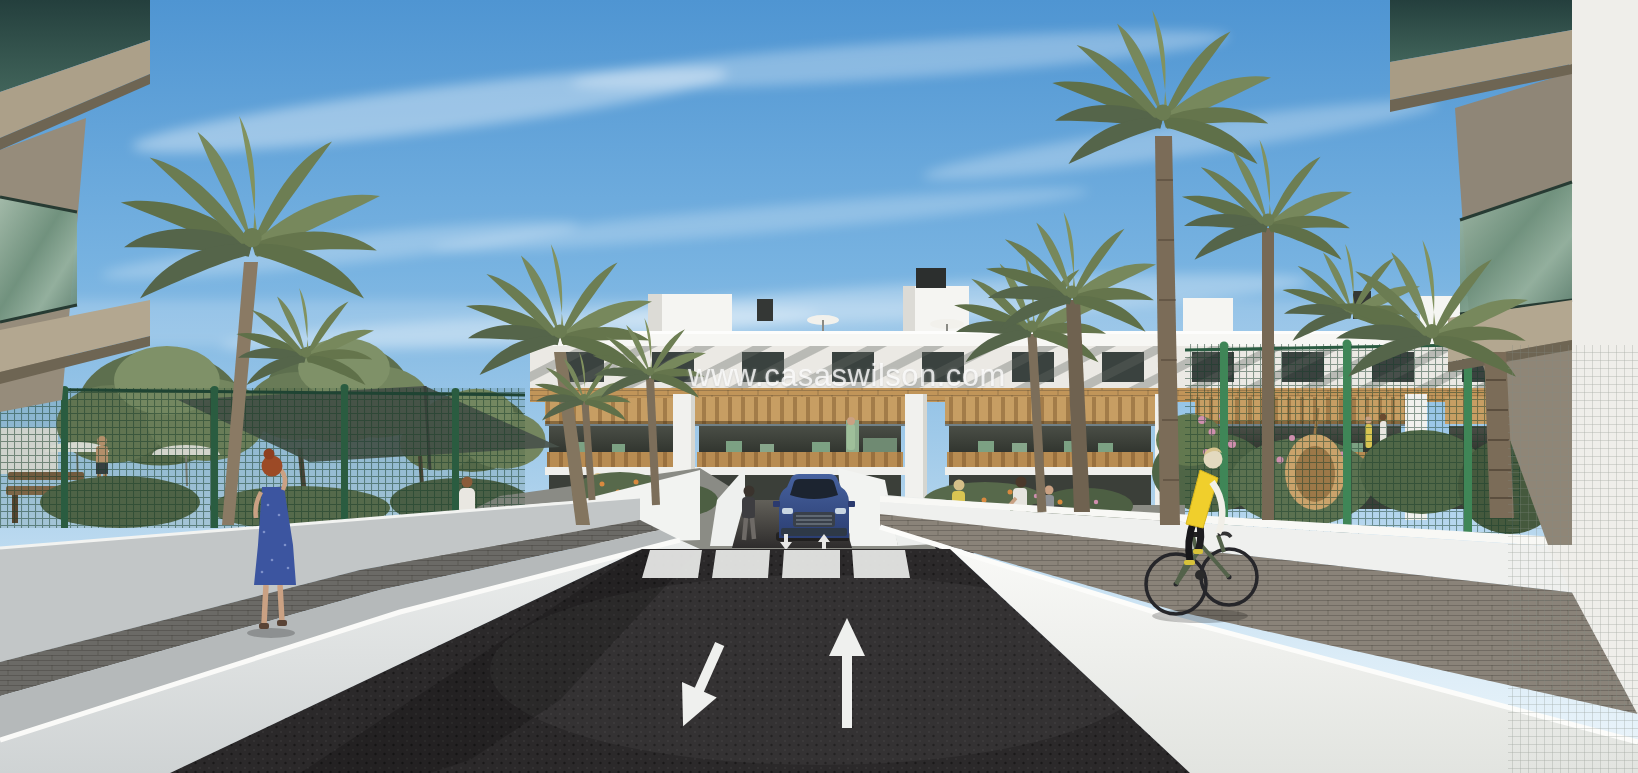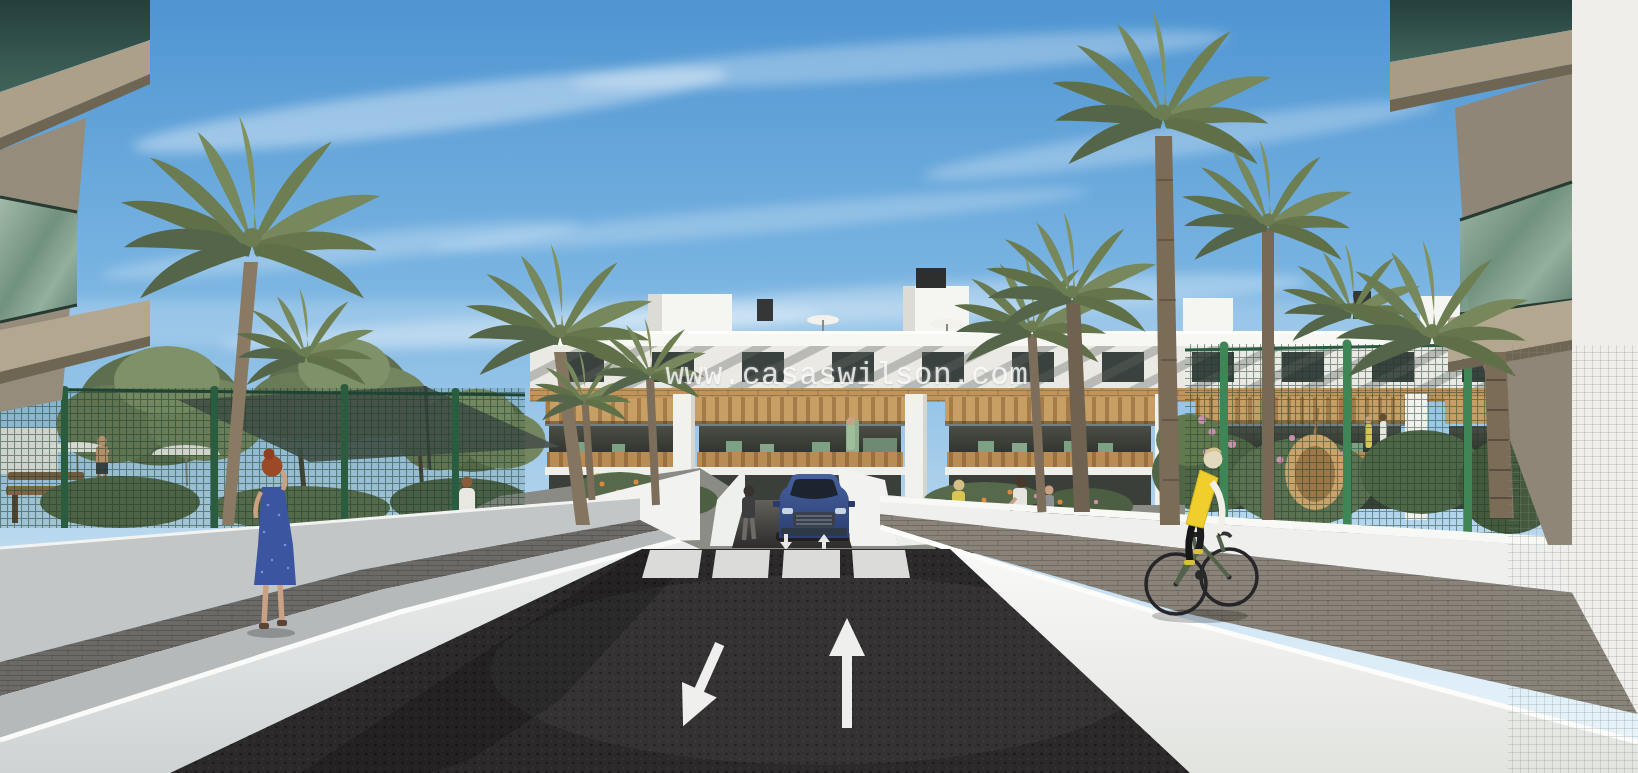--- a/index.html
+++ b/index.html
@@ -1,17 +1,17 @@
 <!DOCTYPE html>
 <html><head>
 <meta charset="utf-8">
 <style>
   html,body{margin:0;padding:0;background:#000;}
   #stage{position:relative;width:1638px;height:773px;overflow:hidden;
-         font-family:Liberation Mono, monospace;}
+         font-family:Liberation Sans, sans-serif;}
   #stage svg{position:absolute;left:0;top:0;}
   #watermark{position:absolute;left:0;right:0;top:358px;text-align:center;
              transform:translateX(28px);
              font-size:31px;font-weight:400;letter-spacing:.5px;
              color:rgba(255,255,255,.78);
              text-shadow:0 0 3px rgba(255,255,255,.35), 0 1px 2px rgba(80,80,80,.25);
              pointer-events:none;}
 </style>
 </head>
 <body>

